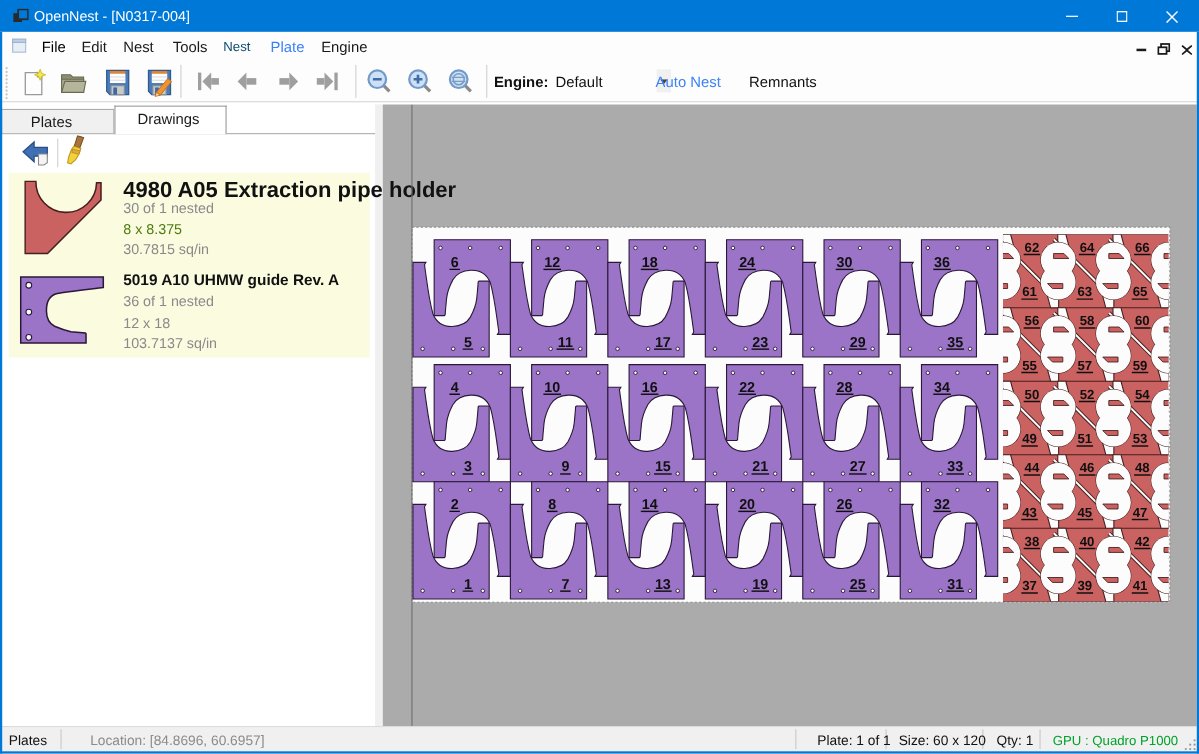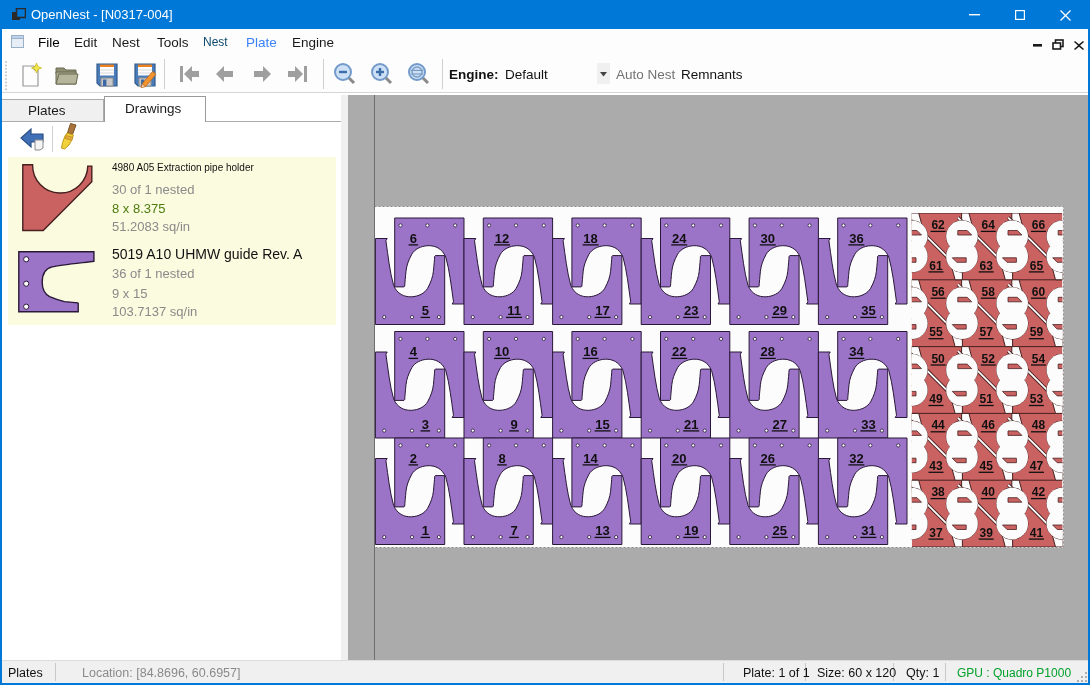--- a/index.html
+++ b/index.html
@@ -119,21 +119,21 @@
     <circle cx="10" cy="10" r="5" fill="none" stroke="#7a9cc4" stroke-width="1.4"></circle>
     <line x1="4" y1="8.4" x2="16" y2="8.4" stroke="#7a9cc4" stroke-width="1.2"></line>
     <line x1="4" y1="12" x2="16" y2="12" stroke="#7a9cc4" stroke-width="1.2"></line>
   </svg>
 <div class="abs" style="left:449px;top:67px;font-size:13.5px;font-weight:bold;color:#111">Engine:</div>
 <div class="abs" style="left:505px;top:67px;font-size:13.5px;color:#111">Default</div>
 <div class="abs" style="left:597px;top:63px;width:13px;height:21px;background:#f0f0f0"></div>
 <svg class="abs" style="left:600px;top:72px" width="7" height="5" viewBox="0 0 7 5">
     <path d="M0 0 H7 L3.5 4.5 Z" fill="#444"></path>
   </svg>
-<div class="abs" style="left:616px;top:67px;font-size:13.5px;color:#737373">Auto Nest</div>
+<div class="abs" style="left:596px;top:67px;font-size:13.5px;color:#3b82f6">Auto Nest</div>
 <div class="abs" style="left:681px;top:67px;font-size:13.5px;color:#111">Remnants</div>
 <div class="abs" style="left:0;top:95px;width:341px;height:565px;background:#fff"></div>
 <div class="abs" style="left:341px;top:95px;width:7px;height:565px;background:#f0f0f0"></div>
 <div class="abs" style="left:348px;top:95px;width:740px;height:565px;background:#ababab"></div>
 <div class="abs" style="left:0;top:121px;width:341px;height:1px;background:#acacac"></div>
 <div class="abs" style="left:1px;top:99px;width:103px;height:22px;background:#f0f0f0;border:1px solid #acacac;border-bottom:none"></div>
 <div class="abs" style="left:0px;top:109px;width:13px;height:9px;font-size:13.5px"></div>
 <div class="abs" style="left:28px;top:103px;font-size:13.5px;color:#1a1a1a">Plates</div>
 <div class="abs" style="left:104px;top:96px;width:102px;height:26px;background:#fff;border:1px solid #9a9a9a;border-bottom:none"></div>
 <div class="abs" style="left:125px;top:101px;font-size:13.5px;color:#1a1a1a">Drawings</div>
@@ -150,27 +150,27 @@
 <div class="abs" style="left:8px;top:157px;width:328px;height:167.5px;background:#fbfbe0"></div>
 <svg style="position:absolute;left:22px;top:164px" width="72" height="70" viewBox="0 0 72 70">
     <path d="M 0.8 0.8 L 10.6 0.8 A 27.6 27.6 0 1 0 65.8 2.1 L 69.8 2.1 L 69.8 17.8 L 21.2 66.5 L 0.8 66.5 Z" fill="#cb6262" stroke="#46201f" stroke-width="1.4"></path>
   </svg>
 <svg style="position:absolute;left:18px;top:251px" width="80" height="66" viewBox="0 0 80 66">
     <path d="M 0.8 0.8 L 75.9 0.8 L 75.9 10.3 C 67 11.5 42 14 34.1 15.9 C 27 17.5 24.2 24 24.2 31.4 C 24.2 38.5 27 43 31.6 45.6 C 36 47.5 42 49.5 46.5 50.6 L 59.6 51.8 L 60.2 52.4 L 60.2 60.8 L 0.8 60.8 Z" fill="#9b74c7" stroke="#2a1838" stroke-width="1.4"></path>
     <circle cx="8.2" cy="8.3" r="2.6" fill="#fff" stroke="#2a1838" stroke-width="1"></circle>
     <circle cx="8.2" cy="32.7" r="2.6" fill="#fff" stroke="#2a1838" stroke-width="1"></circle>
     <circle cx="8.2" cy="55.7" r="2.6" fill="#fff" stroke="#2a1838" stroke-width="1"></circle>
   </svg>
-<div class="abs" style="left:112px;top:162px;font-size:10px;font-weight:normal;color:#111">4980 A05 Extraction pipe holder</div>
+<div class="abs" style="left:112px;top:162px;font-size:20px;font-weight:bold;color:#111">4980 A05 Extraction pipe holder</div>
 <div class="abs" style="left:112px;top:182px;font-size:13px;color:#8a8a8a">30 of 1 nested</div>
 <div class="abs" style="left:112px;top:200.5px;font-size:13px;color:#4d7c0f">8 x 8.375</div>
-<div class="abs" style="left:112px;top:218.5px;font-size:13px;color:#8a8a8a">51.2083 sq/in</div>
-<div class="abs" style="left:112px;top:246px;font-size:14px;font-weight:normal;color:#111">5019 A10 UHMW guide Rev. A</div>
+<div class="abs" style="left:112px;top:218.5px;font-size:13px;color:#8a8a8a">30.7815 sq/in</div>
+<div class="abs" style="left:112px;top:246px;font-size:14px;font-weight:bold;color:#111">5019 A10 UHMW guide Rev. A</div>
 <div class="abs" style="left:112px;top:266px;font-size:13px;color:#8a8a8a">36 of 1 nested</div>
-<div class="abs" style="left:112px;top:285.5px;font-size:13px;color:#8a8a8a">9 x 15</div>
+<div class="abs" style="left:112px;top:285.5px;font-size:13px;color:#8a8a8a">12 x 18</div>
 <div class="abs" style="left:112px;top:303.5px;font-size:13px;color:#8a8a8a">103.7137 sq/in</div>
 <svg style="position:absolute;left:348px;top:95px" width="740" height="565" viewBox="348 95 740 565">
     <defs>
       <clipPath id="plateclip">
         <rect x="374.5" y="206.5" width="689.0" height="341.0"></rect>
       </clipPath>
     </defs>
     <rect x="374.5" y="206.5" width="689.0" height="341.0" fill="#fcfcfc" stroke="#8f8f8f" stroke-width="1" stroke-dasharray="2,2"></rect>
     <line x1="374.5" y1="95" x2="374.5" y2="660" stroke="#6e6e6e" stroke-width="1"></line>
     <g clip-path="url(#plateclip)">

